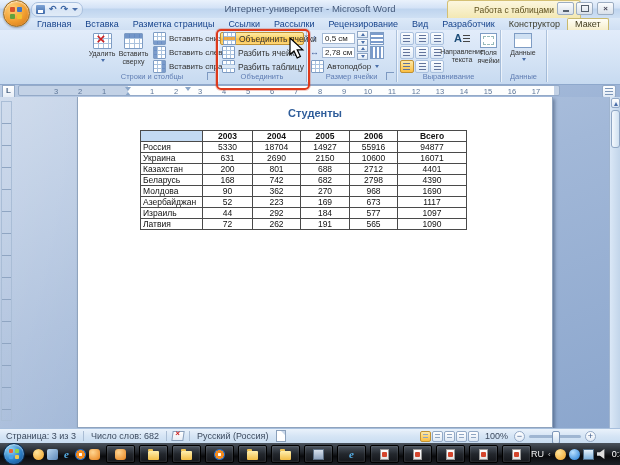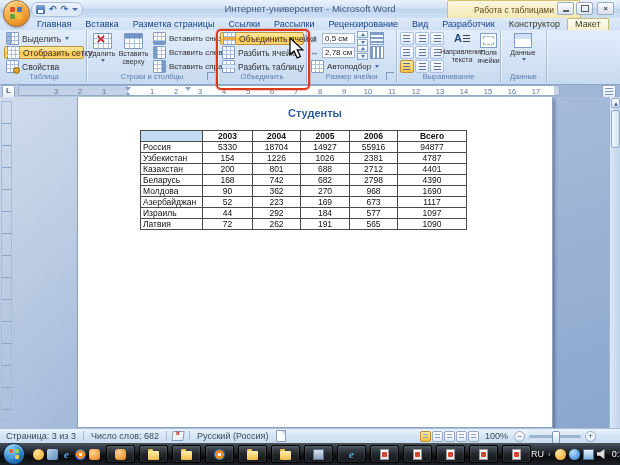--- a/index.html
+++ b/index.html
@@ -248,36 +248,20 @@
     <span class="tab">Рецензирование</span>
     <span class="tab">Вид</span>
     <span class="tab">Разработчик</span>
     <span class="tab ctx" id="tab-konstruktor">Конструктор</span>
     <span class="tab ctx active">Макет</span>
   </div>
   <div id="help-btn">?</div>
 
   <div id="ribbon">
 
-    <div class="rgroup" style="left:2px;width:84px;">
-      <div class="rbtn" style="top:2px;">
-        <span class="tico sel"></span>
-        <span>Выделить</span>
-        <span class="dda"></span>
-      </div>
-      <div class="rbtn hl" style="top:16px;">
-        <span class="tico dashed"></span>
-        <span>Отобразить сетку</span>
-      </div>
-      <div class="rbtn" style="top:30px;">
-        <span class="tico props"></span>
-        <span>Свойства</span>
-      </div>
-      <div class="glabel">Таблица</div>
-    </div>
 
     <div class="rgroup" style="left:87px;width:130px;">
       <div class="bigbtn" style="left:1px;width:28px;">
         <span class="bico xbig"></span>
         <span class="caprow">
             <span class="cap">Удалить</span>
           </span>
         <span class="dda"></span>
       </div>
       <div class="bigbtn" style="left:31px;width:31px;">
@@ -451,26 +435,26 @@
         <tbody>
             <tr>
               <td class="c-country">Россия</td>
               <td class="c-num">5330</td>
               <td class="c-num">18704</td>
               <td class="c-num">14927</td>
               <td class="c-num">55916</td>
               <td class="c-num">94877</td>
             </tr>
             <tr>
-              <td class="c-country">Узбекистан</td>
-              <td class="c-num">154</td>
-              <td class="c-num">1226</td>
-              <td class="c-num">1026</td>
-              <td class="c-num">2381</td>
-              <td class="c-num">4787</td>
+              <td class="c-country">Украина</td>
+              <td class="c-num">631</td>
+              <td class="c-num">2690</td>
+              <td class="c-num">2150</td>
+              <td class="c-num">10600</td>
+              <td class="c-num">16071</td>
             </tr>
             <tr>
               <td class="c-country">Казахстан</td>
               <td class="c-num">200</td>
               <td class="c-num">801</td>
               <td class="c-num">688</td>
               <td class="c-num">2712</td>
               <td class="c-num">4401</td>
             </tr>
             <tr>

